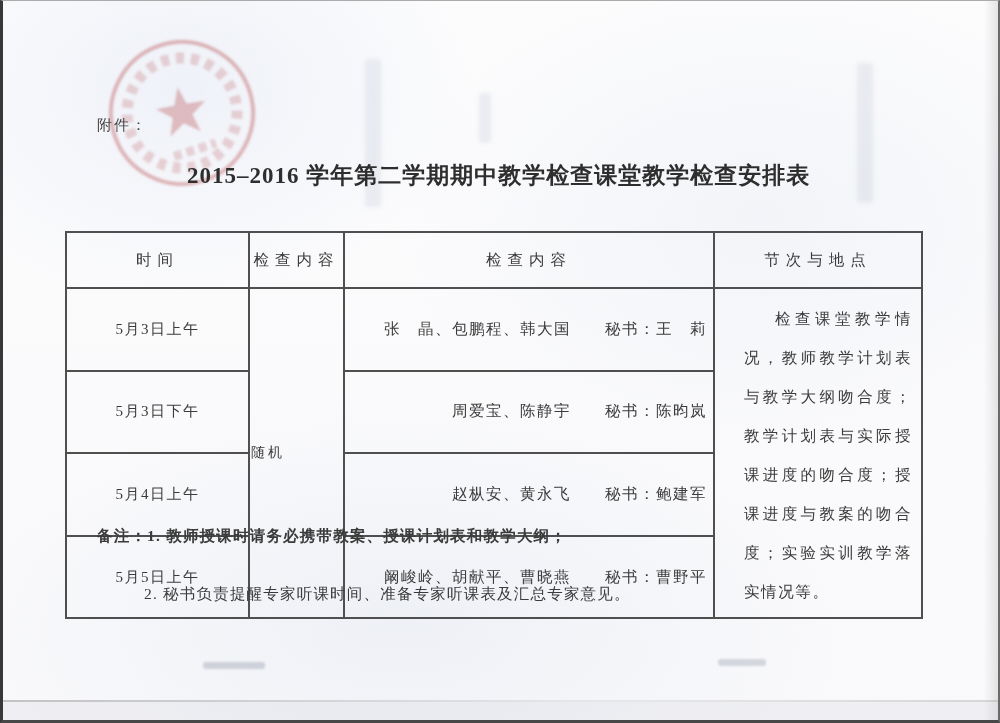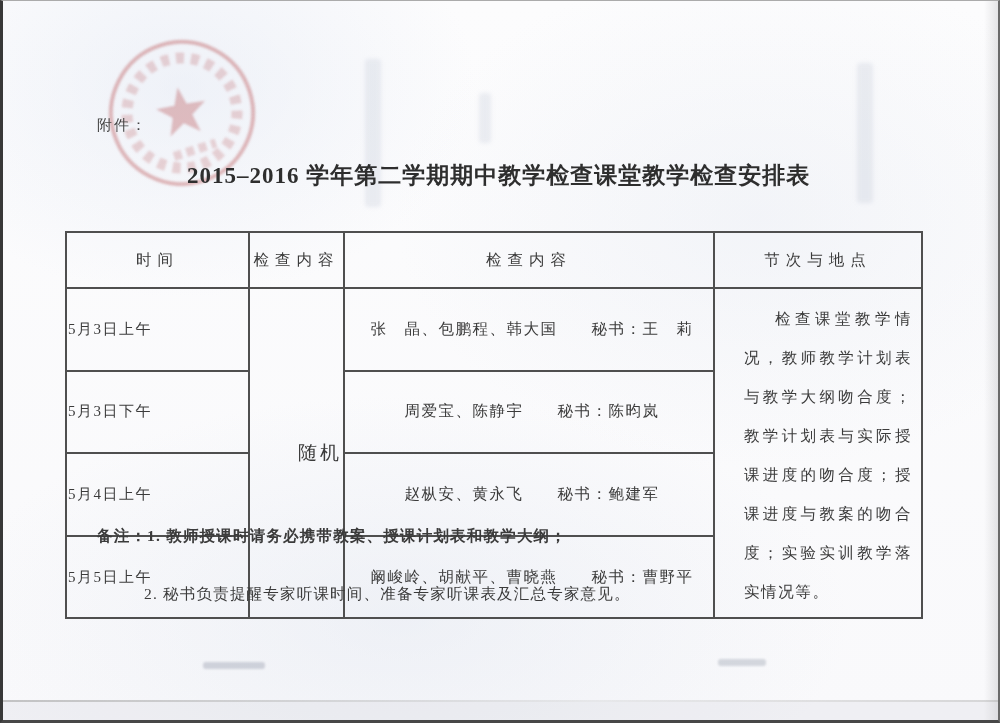--- a/index.html
+++ b/index.html
@@ -16,23 +16,23 @@
   }
   .attachment{position:absolute;left:94px;top:115px;font-size:15px;letter-spacing:2px;color:#444;}
   .doc-title{position:absolute;left:0;right:4px;top:159px;text-align:center;font-size:23px;
     font-weight:bold;letter-spacing:1px;color:#2e2e2e;}
   .tbl-wrap{position:absolute;left:62px;top:230px;width:856px;}
   table.sched{border-collapse:collapse;table-layout:fixed;width:856px;}
   table.sched col.c1{width:183px}table.sched col.c2{width:95px}
   table.sched col.c3{width:370px}table.sched col.c4{width:208px}
   table.sched th,table.sched td{border:2px solid #4f4f4f;font-weight:normal;color:#3b3b3b;}
   table.sched th{height:52px;font-size:15.5px;letter-spacing:6px;text-align:center;}
-  td.time{height:57px;text-align:left;font-size:15px;letter-spacing:1.5px;}
-  td.loc{text-align:right;font-size:19px;letter-spacing:3px;}
-  td.insp{text-align:center;padding:0 6px 0 12px;font-size:15.5px;letter-spacing:1.5px;}
+  td.time{height:57px;text-align:center;font-size:15px;letter-spacing:1.5px;}
+  td.loc{text-align:left;font-size:14px;letter-spacing:3px;}
+  td.insp{text-align:right;padding:0 6px 0 12px;font-size:15.5px;letter-spacing:1.5px;}
   td.content{vertical-align:top;padding:10px 9px 6px 9px;font-size:15.5px;letter-spacing:1.6px;
     line-height:2.52;text-align:justify;}
   td.content .indent{display:block;text-indent:2em;margin-left:20px;}
   .notes{position:absolute;left:94px;top:525px;font-size:15.5px;letter-spacing:1.2px;color:#3b3b3b;}
   .notes .line1{white-space:nowrap;font-weight:bold;}
   .notes .line2{white-space:nowrap;margin-top:37px;padding-left:47px;}
   .stamp{position:absolute;left:100px;top:33px;opacity:.8;mix-blend-mode:multiply;pointer-events:none;}
   .fold-line{position:absolute;left:0;right:0;top:699px;height:2px;
     background:linear-gradient(to right, rgba(150,150,150,.55), rgba(190,190,190,.25) 60%, rgba(160,160,160,.4));}
   .below-fold{position:absolute;left:0;right:0;top:701px;height:22px;background:rgba(203,207,214,.22);}

